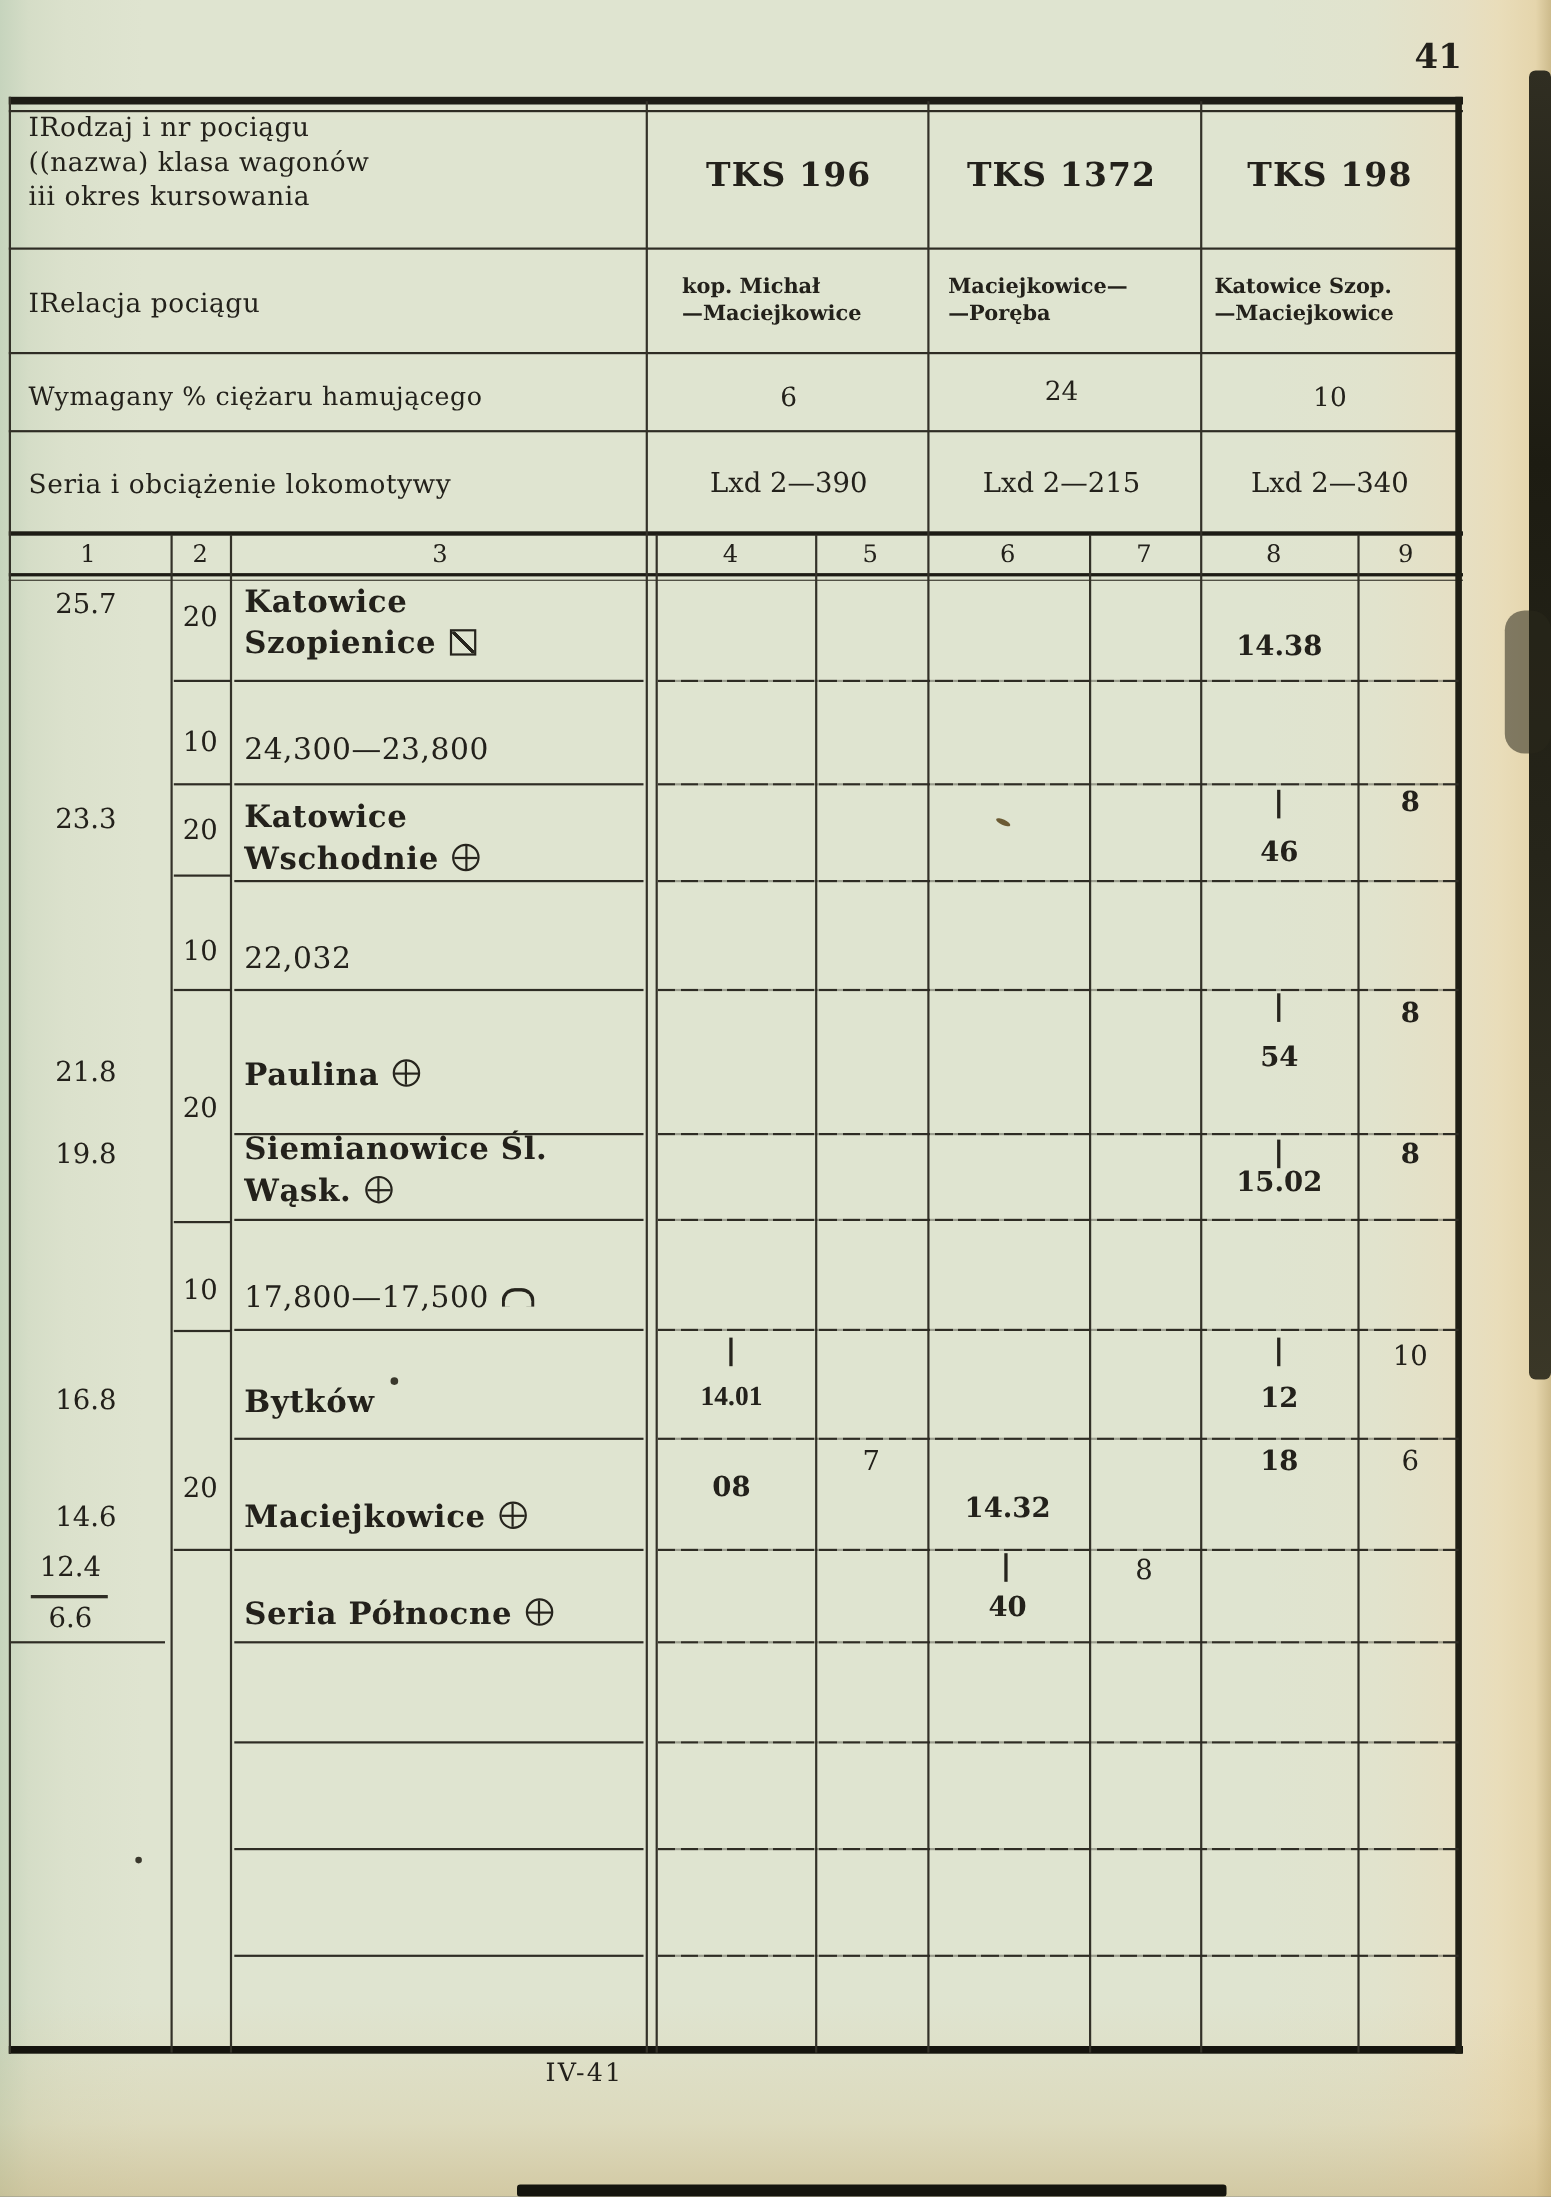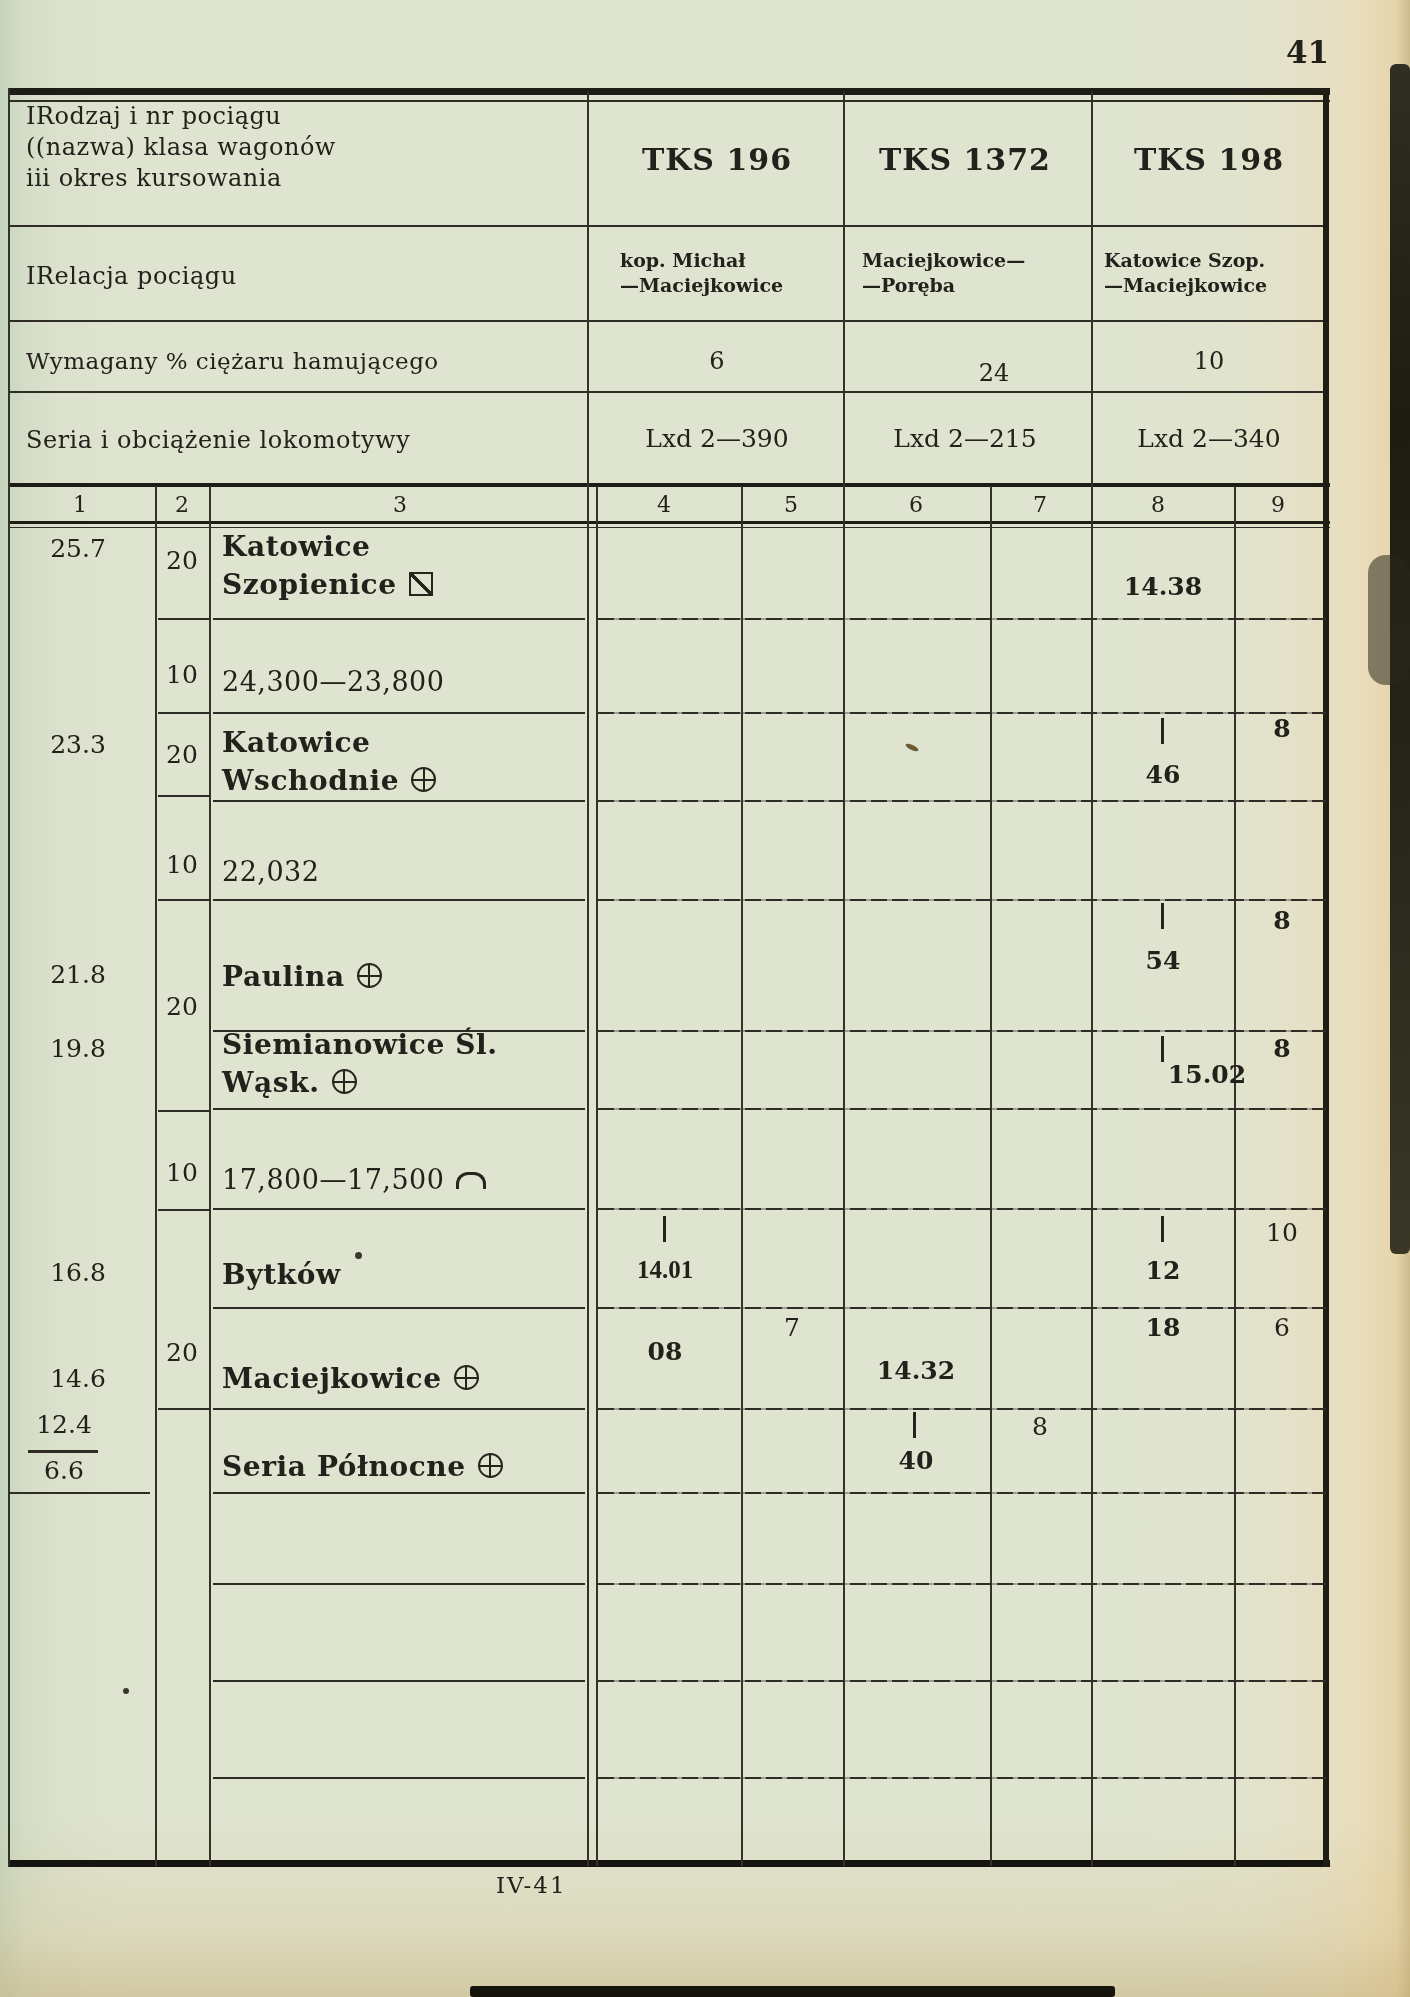--- a/index.html
+++ b/index.html
@@ -133,21 +133,21 @@
     <div>Maciejkowice—</div>
     <div>—Poręba</div>
   </div>
   <div class="rel t" style="left:1104px;top:248px;width:220px;">
     <div>Katowice Szop.</div>
     <div>—Maciejkowice</div>
   </div>
 
   <div class="t lbl" style="left:26px;top:348px;font-size:23px;">Wymagany % ciężaru hamującego</div>
   <div class="t val ctr" style="left:597px;top:347px;width:240px;">6</div>
-  <div class="t val ctr" style="left:845px;top:359px;width:240px;margin-left:29px;">24</div>
+  <div class="t val ctr" style="left:845px;top:342px;width:240px;">24</div>
   <div class="t val ctr" style="left:1089px;top:347px;width:240px;">10</div>
 
   <div class="t lbl" style="left:26px;top:426px;">Seria i obciążenie lokomotywy</div>
   <div class="t ctr" style="left:597px;top:424px;width:240px;font-size:25px;">Lxd 2—390</div>
   <div class="t ctr" style="left:845px;top:424px;width:240px;font-size:25px;">Lxd 2—215</div>
   <div class="t ctr" style="left:1089px;top:424px;width:240px;font-size:25px;">Lxd 2—340</div>
 
   <div class="t colnum ctr" style="left:40px;top:492px;width:80px;">1</div>
   <div class="t colnum ctr" style="left:155px;top:492px;width:54px;">2</div>
   <div class="t colnum ctr" style="left:320px;top:492px;width:160px;">3</div>
@@ -216,21 +216,21 @@
 
   <div class="tick" style="left:1161px;top:718px;"></div>
   <div class="cell tm" style="left:1093px;top:760px;">46</div>
   <div class="cell tm" style="left:1212px;top:714px;">8</div>
 
   <div class="tick" style="left:1161px;top:903px;"></div>
   <div class="cell tm" style="left:1093px;top:946px;">54</div>
   <div class="cell tm" style="left:1212px;top:906px;">8</div>
 
   <div class="tick" style="left:1161px;top:1036px;"></div>
-  <div class="cell tm" style="left:1093px;top:1060px;margin-left:44px;">15.02</div>
+  <div class="cell tm" style="left:1093px;top:1060px;">15.02</div>
   <div class="cell tm" style="left:1212px;top:1034px;">8</div>
 
   <div class="tick" style="left:663px;top:1216px;"></div>
   <div class="cell tm" style="left:595px;top:1256px;font-family:Liberation Serif, serif;">14.01</div>
   <div class="cell tm" style="left:595px;top:1313px;margin-top:24px;">08</div>
   <div class="cell tm" style="left:722px;top:1313px;font-weight:normal;">7</div>
   <div class="tick" style="left:1161px;top:1216px;"></div>
   <div class="cell tm" style="left:1093px;top:1256px;">12</div>
   <div class="cell tm" style="left:1093px;top:1313px;">18</div>
   <div class="cell tm" style="left:1212px;top:1218px;font-weight:normal;">10</div>

